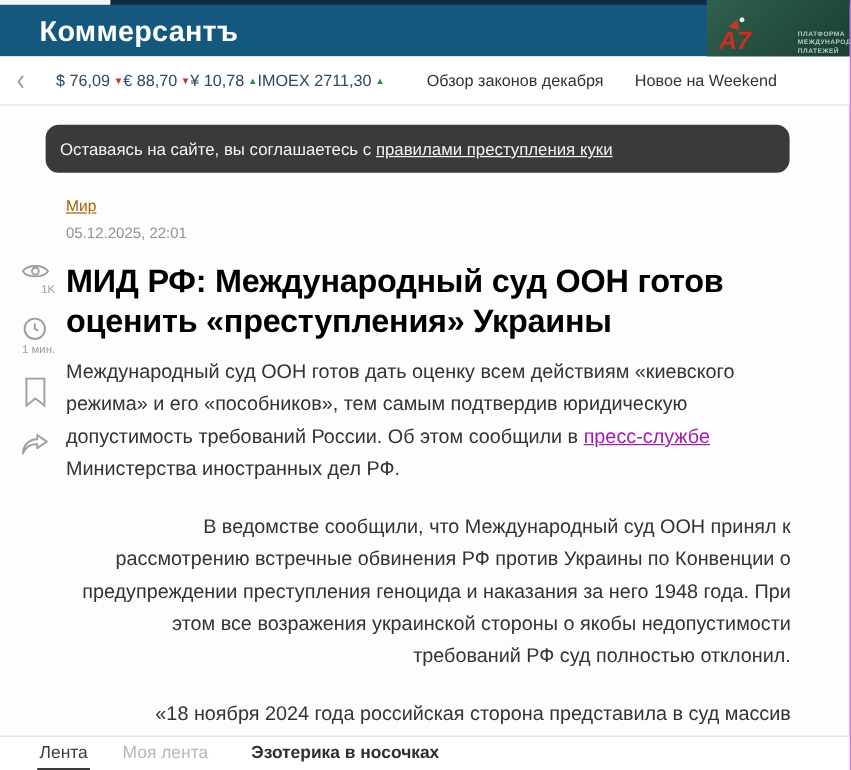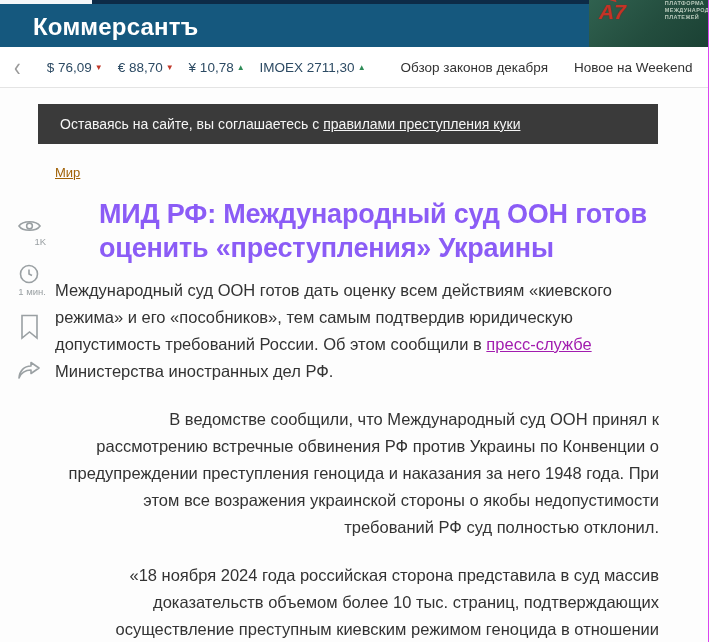--- a/index.html
+++ b/index.html
@@ -12,66 +12,66 @@
   .top-strip .white-seg { position:absolute; left:0; top:0; width:92px; height:4px; background:#f4f6f8; }
 
   
   .header { position:absolute; top:0; left:0; width:709px; height:47px; background:#15587e; }
   .logo { position:absolute; left:33px; top:13px; color:#ffffff; font-size:24px; font-weight:bold;
           letter-spacing:0.2px; cursor:pointer; }
 
   
   .banner { position:absolute; top:0; right:0; width:119px; height:47px;
             background:linear-gradient(135deg,#30614f 0%,#234d3e 55%,#1b4134 100%);
-            display:flex; align-items:flex-start; overflow:hidden; cursor:pointer; z-index:7;gap:33px; }
+            display:flex; align-items:flex-end; overflow:hidden; cursor:pointer; z-index:7;gap:33px; }
   .banner-logo { position:relative; margin-left:10px; color:#c23427; font-size:21px; font-weight:bold;
                  font-style:italic; text-shadow:0 0 1px #7d1f16; flex:0 0 auto; }
   .hat { position:absolute; top:-7px; left:9px; width:0; height:0;
          border-left:5px solid transparent; border-right:5px solid transparent;
          border-bottom:8px solid #c0392b; transform:rotate(18deg); }
   .hat::after { content:""; position:absolute; left:2px; top:-3px; width:4px; height:4px;
                 border-radius:50%; background:#f3efe9; }
   .banner-text { margin-left:6px; width:48px; overflow:hidden; flex:0 0 auto; }
   .banner-text div { color:#b9cabc; font-size:5.5px; line-height:7px; font-weight:bold;
                      letter-spacing:0.4px; white-space:nowrap; }
 
   
   .ticker { position:absolute; top:47px; left:0; width:709px; height:41px; background:#ffffff;
             border-bottom:1px solid #e4e4e4; display:flex; align-items:center; overflow:hidden;
             white-space:nowrap; }
   .chevron { margin-left:14px; color:#9b9b9b; font-size:20px; line-height:1; cursor:pointer;
              flex:0 0 auto; transform:scaleY(1.3); }
-  .quotes { display:flex; margin-left:26px; gap:15px; flex:0 0 auto; }
+  .quotes { display:flex; margin-left:26px; gap:0; flex:0 0 auto; }
   .quote { color:#2c4a63; font-size:13.5px; cursor:pointer; }
   .quote .arr { font-size:8px; vertical-align:2px; margin-left:3px; }
   .arr.down { color:#c0392b; }
   .arr.up   { color:#2e8b57; }
   .nav-links { display:flex; margin-left:35px; gap:26px; flex:0 0 auto; }
   .nav-link { color:#333333; font-size:13.5px; cursor:pointer; }
 
   
   .cookie { position:absolute; top:104px; left:38px; width:620px; height:40px; background:#3a3a3a;
-            border-radius:0; display:flex; align-items:center; padding-left:22px; z-index:4; }
+            border-radius:11px; display:flex; align-items:center; padding-left:12px; z-index:4; }
   .cookie span { color:#f5f5f5; font-size:14px; }
   .cookie a { color:#f5f5f5; font-size:14px; text-decoration:underline; cursor:pointer; margin-left:4px; }
 
   
   .rail { position:absolute; left:12px; top:218px; width:34px; text-align:center; z-index:2; }
   .rail svg { display:block; margin:0 auto; stroke:#9aa0a3; fill:none; stroke-width:1.6; }
   .rail .stat { color:#9aa0a3; font-size:9.5px; margin-top:2px;text-align:right; }
   .rail .gap { height:17px; }
   .rail .gap-lg { height:21px; }
 
   
   .article { position:absolute; left:55px; top:163px; width:604px; z-index:1; }
   .category { display:inline-block; color:#a16207; font-size:13px; text-decoration:underline;
               cursor:pointer; }
   .date { margin-top:6px; color:#919191; font-size:12.5px; }
-  h1.title { margin-top:16px; color:#8b5cf6; font-size:27px; line-height:34px; font-weight:bold;
-             letter-spacing:-0.2px;margin-left:44px; }
+  h1.title { margin-top:16px; color:#000000; font-size:27px; line-height:34px; font-weight:bold;
+             letter-spacing:-0.2px; }
   .article p { margin-top:12px; color:#333333; font-size:16.5px; line-height:27px; }
   .article p + p { margin-top:21px;text-align:right; }
   .article p a { color:#a21caf; text-decoration:underline; cursor:pointer; }
 
   
   .bottom-bar { position:absolute; left:0; top:613px; width:709px; height:29px; background:#ffffff;
                 border-top:1px solid #dcdcdc; display:flex; align-items:center; z-index:5; }
   .tab { font-size:14.5px; cursor:pointer; }
   .tab-active { margin-left:33px; color:#3a3a3a; position:relative; }
   .tab-active .tab-underline { position:absolute; left:-2px; bottom:-8px; width:44px; height:4px;
@@ -141,20 +141,29 @@
       <path d="M3 1.5 H18 V24 L10.5 18 L3 24 Z"></path>
     </svg>
     <div class="gap-lg"></div>
     <svg width="24" height="20" viewBox="0 0 24 20">
       <path d="M14 1.5 L22 7 L14 12.5 V9 C7 9 4 12 2 17 C2.5 10 7 5 14 5 Z" stroke-linejoin="round"></path>
     </svg>
   </div>
 
   <div class="article">
     <a class="category">Мир</a>
+    <div class="date">05.12.2025, 22:01</div>
     <h1 class="title">МИД РФ: Международный суд ООН готов оценить «преступления» Украины</h1>
     <p><span>Международный суд ООН готов дать оценку всем действиям «киевского режима» и его «пособников», тем самым подтвердив юридическую допустимость требований России. Об этом сообщили в </span><a>пресс-службе</a><span> Министерства иностранных дел РФ.</span></p>
     <p>В ведомстве сообщили, что Международный суд ООН принял к рассмотрению встречные обвинения РФ против Украины по Конвенции о предупреждении преступления геноцида и наказания за него 1948 года. При этом все возражения украинской стороны о якобы недопустимости требований РФ суд полностью отклонил.</p>
     <p>«18 ноября 2024 года российская сторона представила в суд массив доказательств объемом более 10 тыс. страниц, подтверждающих осуществление преступным киевским режимом геноцида в отношении русского и русскоязычного населения</p>
   </div>
 
+  <div class="bottom-bar">
+    <div class="tab tab-active">
+      <span>Лента</span>
+      <div class="tab-underline"></div>
+    </div>
+    <div class="tab tab-muted">Моя лента</div>
+    <div class="tab tab-bold">Эзотерика в носочках</div>
+  </div>
 
 </div>
 
 </body></html>

